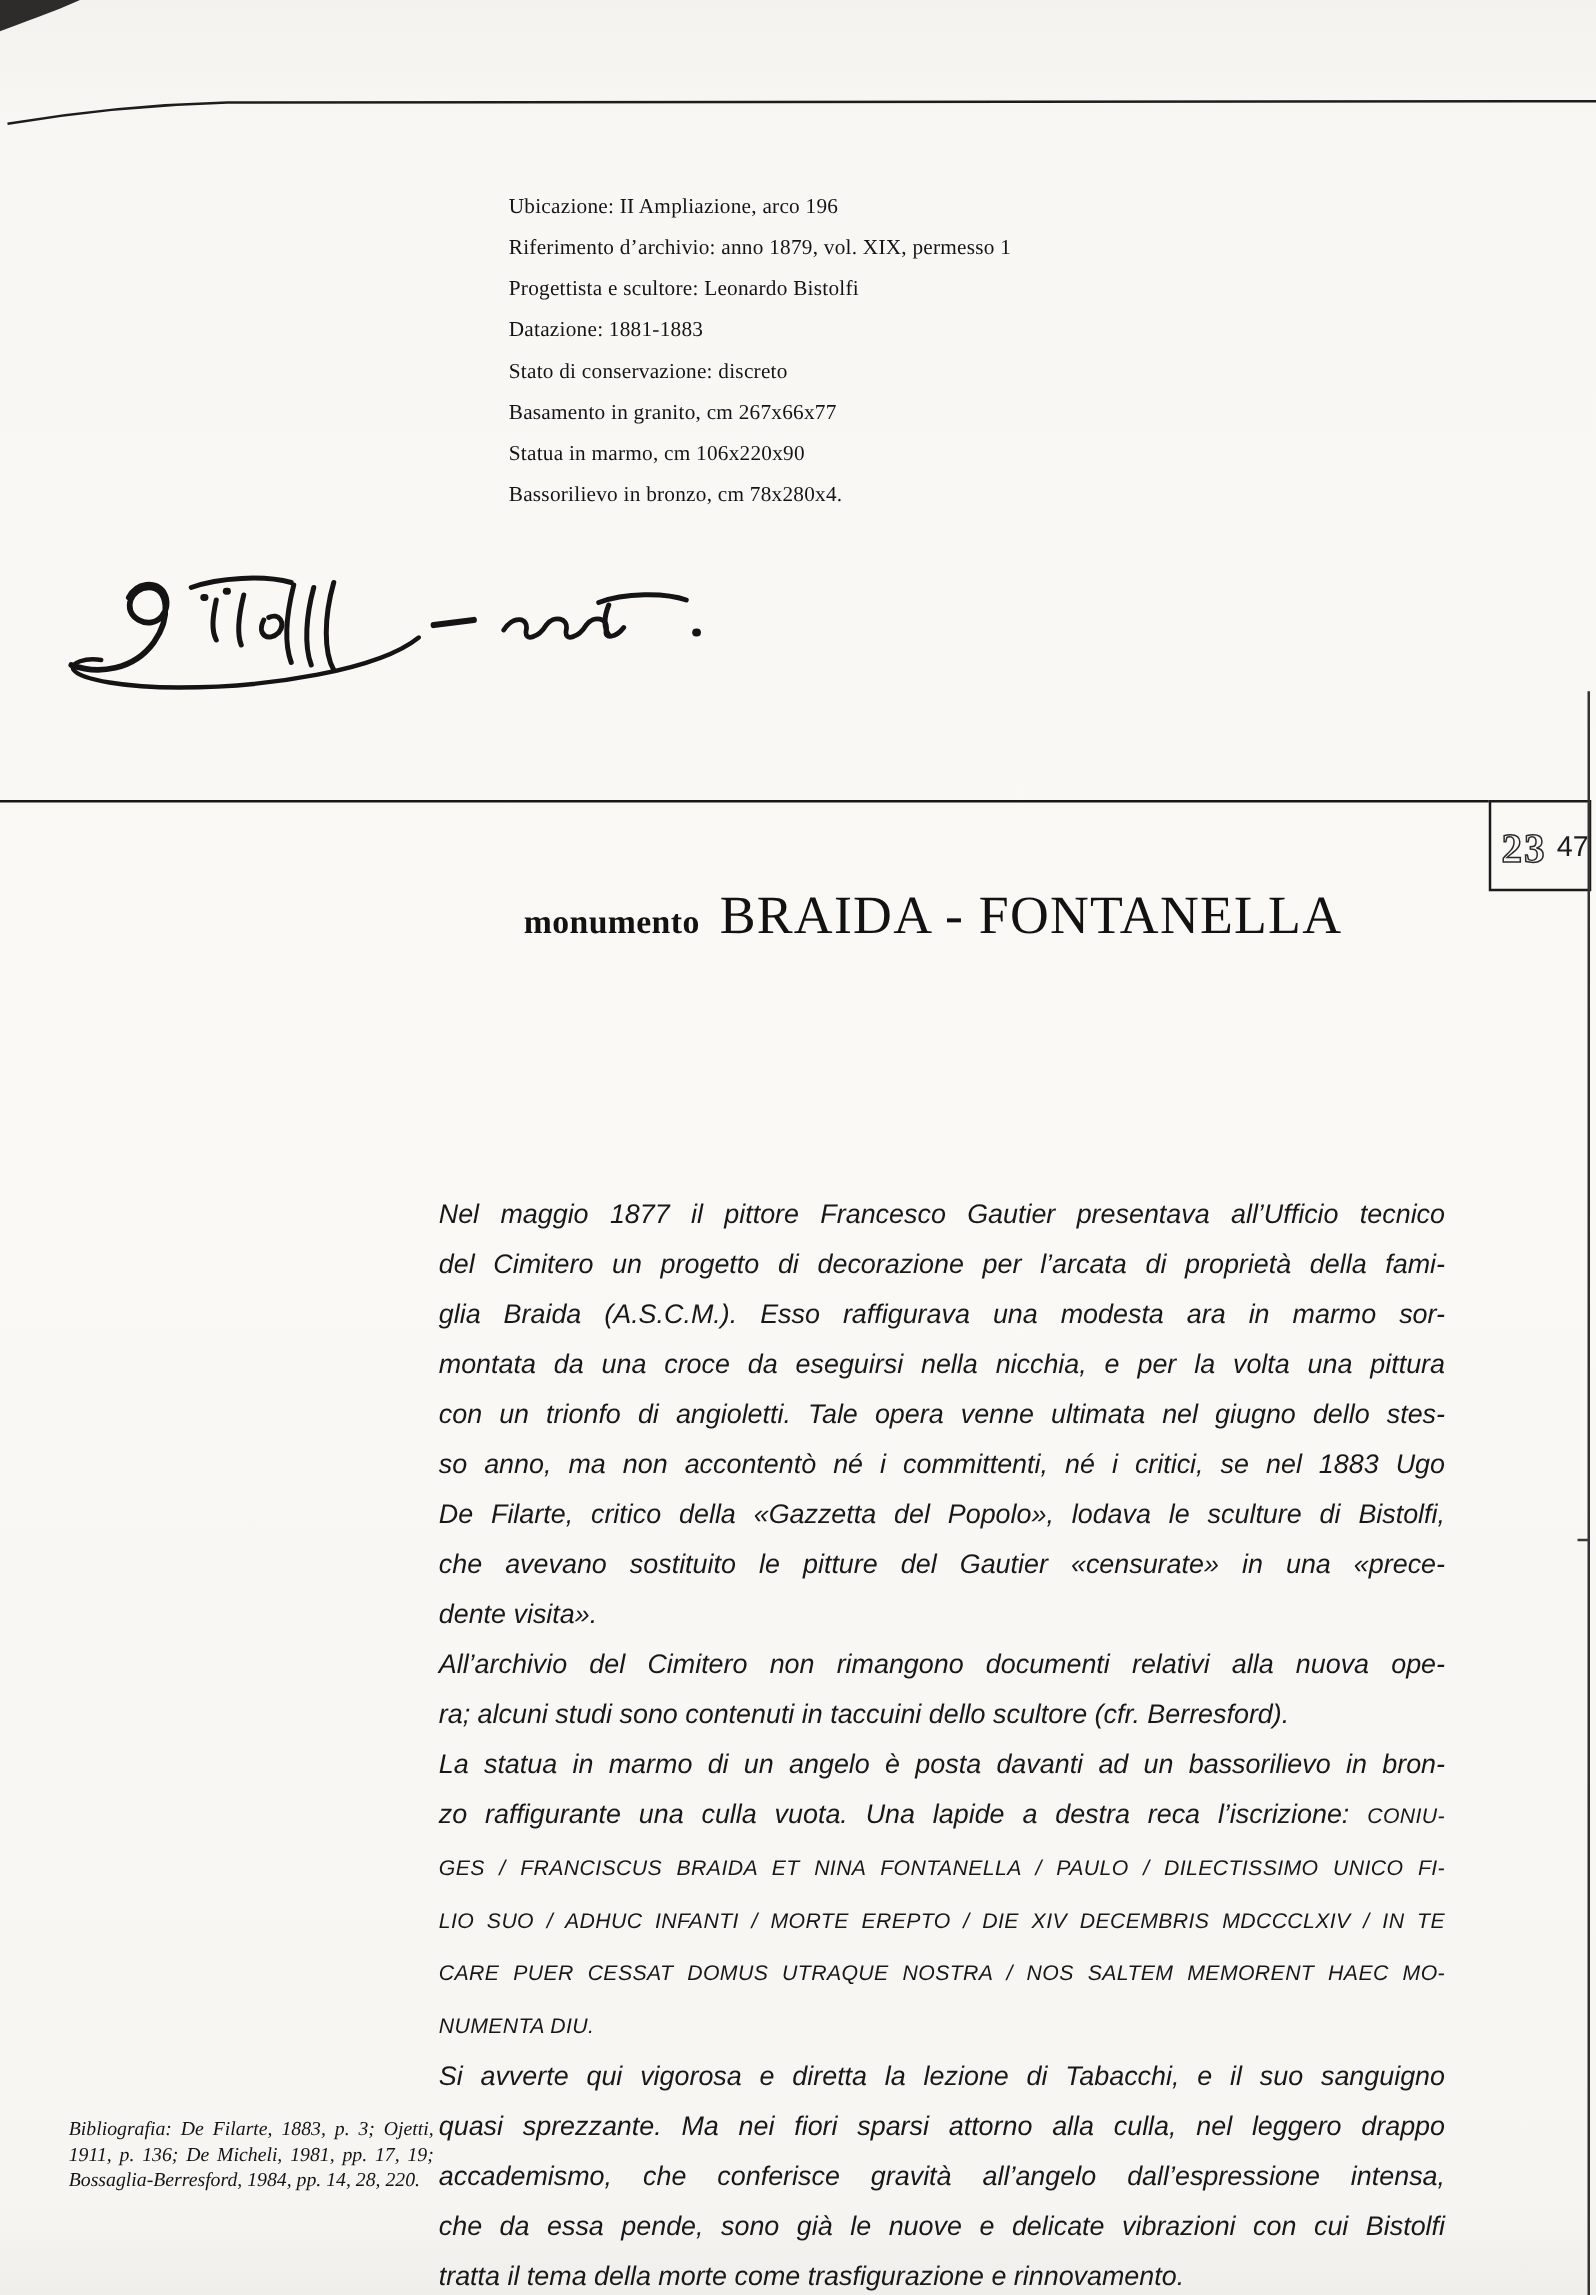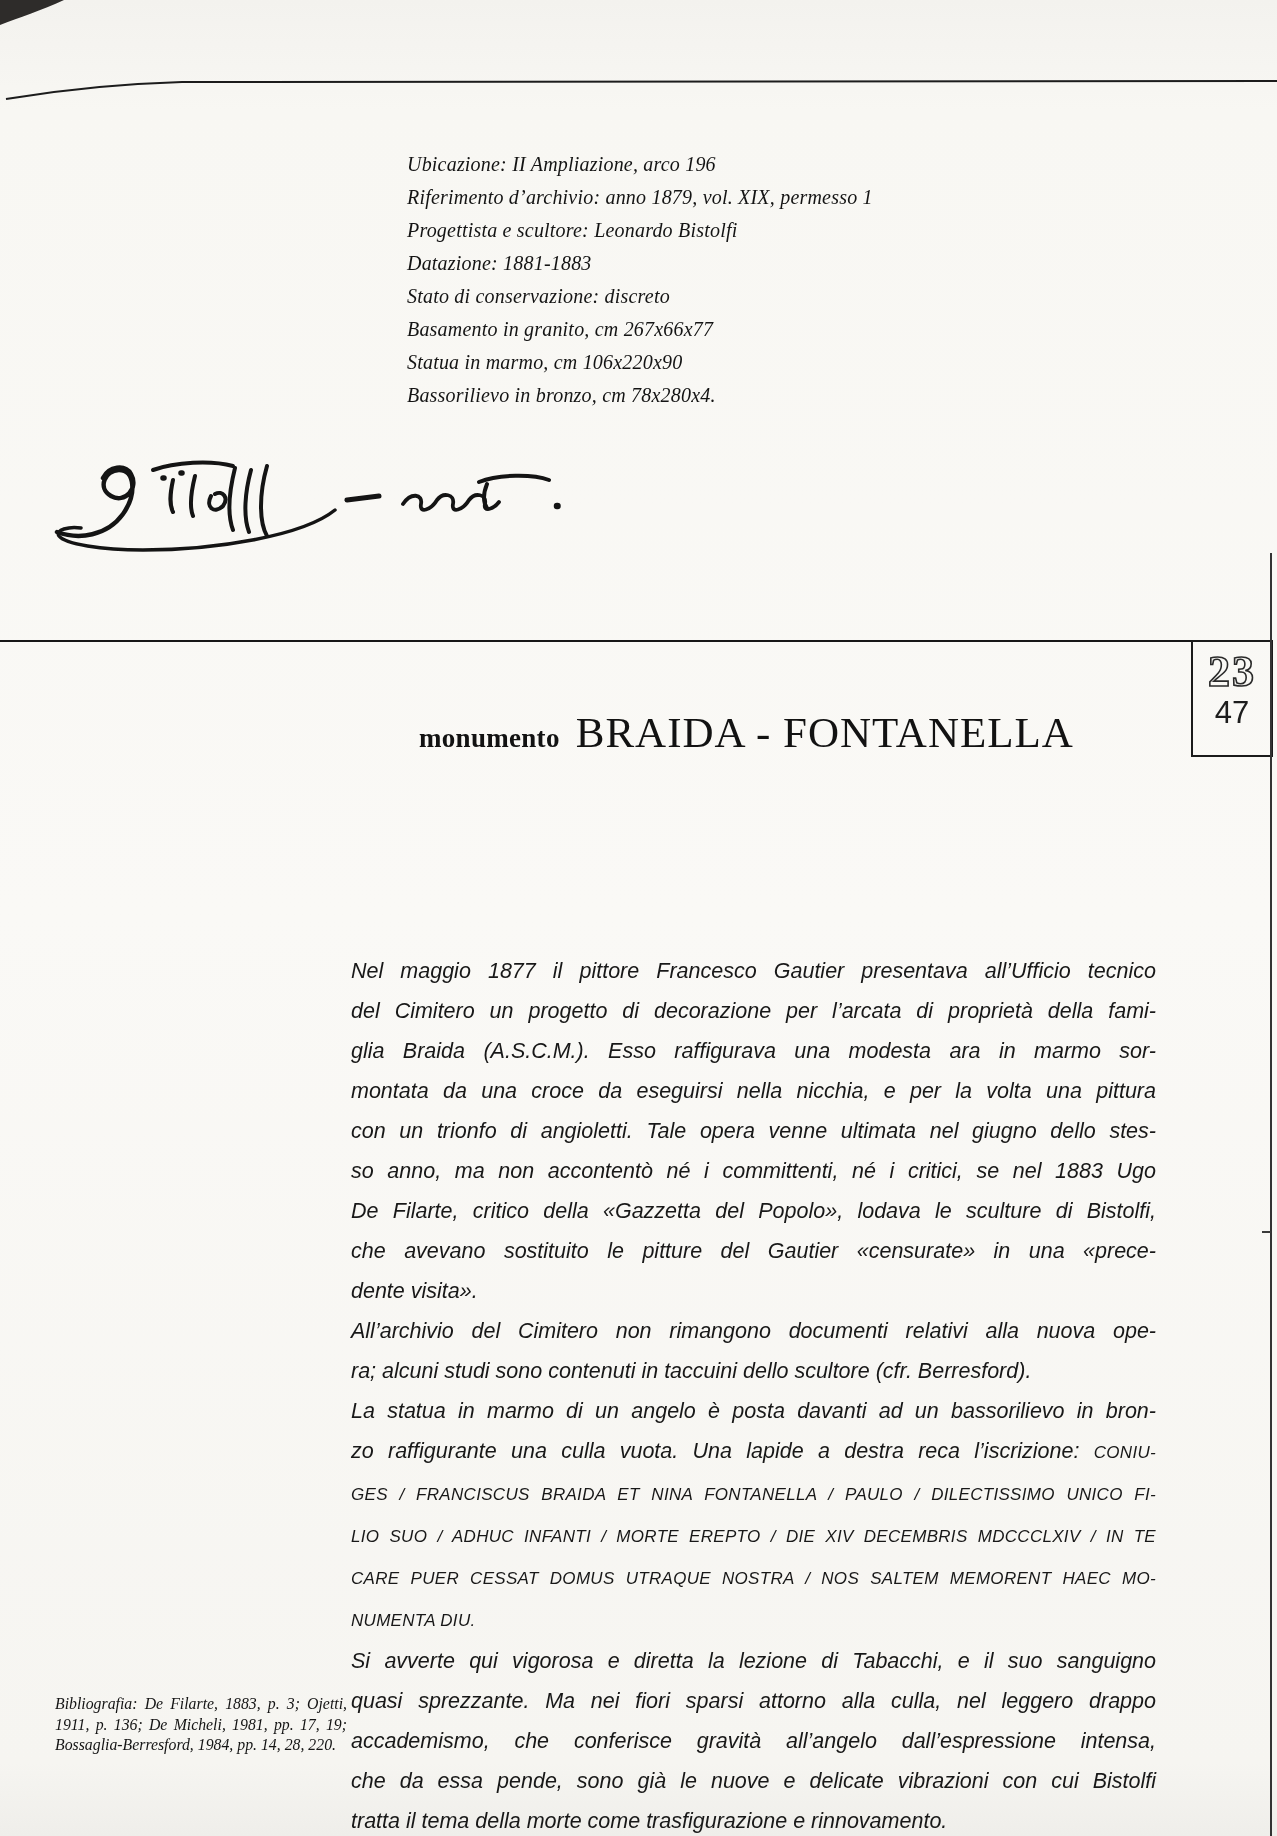--- a/index.html
+++ b/index.html
@@ -10,37 +10,37 @@
   }
   .page{
     position:absolute;inset:0;
     background:linear-gradient(180deg,#f3f2ee 0%,#f8f7f3 6%,#faf9f6 50%,#f6f5f1 96%,#efeeea 100%);
   }
   
   .top-art{position:absolute;left:0;top:0;width:1277px;height:120px;}
   
   .meta{
     position:absolute;left:407px;top:148px;width:640px;
-    font-style:italic;font-size:20px;line-height:33px;letter-spacing:.2px;
+    font-size:17px;line-height:33px;letter-spacing:.2px;
     color:#141414;
   }
   
   .sig{position:absolute;left:35px;top:448px;width:530px;height:118px;}
   
   .rule-mid{position:absolute;left:0;top:640px;width:1191px;height:2.4px;background:#171717;}
   
   .numbox{
-    position:absolute;left:1191px;top:640px;width:82px;height:117px;
+    position:absolute;left:1191px;top:640px;width:82px;height:73px;
     border:2.5px solid #1b1b1b;box-sizing:border-box;
-    display:flex;flex-direction:column;align-items:center;justify-content:flex-start;
+    display:flex;align-items:center;justify-content:flex-start;
     background:transparent;
   }
   .numbox svg{display:block;margin-top:2px;}
   .pagenum{
-    font-family:"Liberation Sans",sans-serif;font-size:31px;color:#1d1d1d;
+    font-family:"Liberation Sans",sans-serif;font-size:23px;color:#1d1d1d;
     line-height:1;margin-top:1px;
   }
   
   .edge-v{position:absolute;left:1270px;top:553px;width:2px;height:1283px;background:#333;}
   .edge-tick{position:absolute;left:1262px;top:1231px;width:9px;height:2px;background:#3a3a3a;}
   
   .heading{
     position:absolute;left:403px;top:708px;display:flex;align-items:baseline;gap:16px;
     color:#121212;white-space:nowrap;
   }

